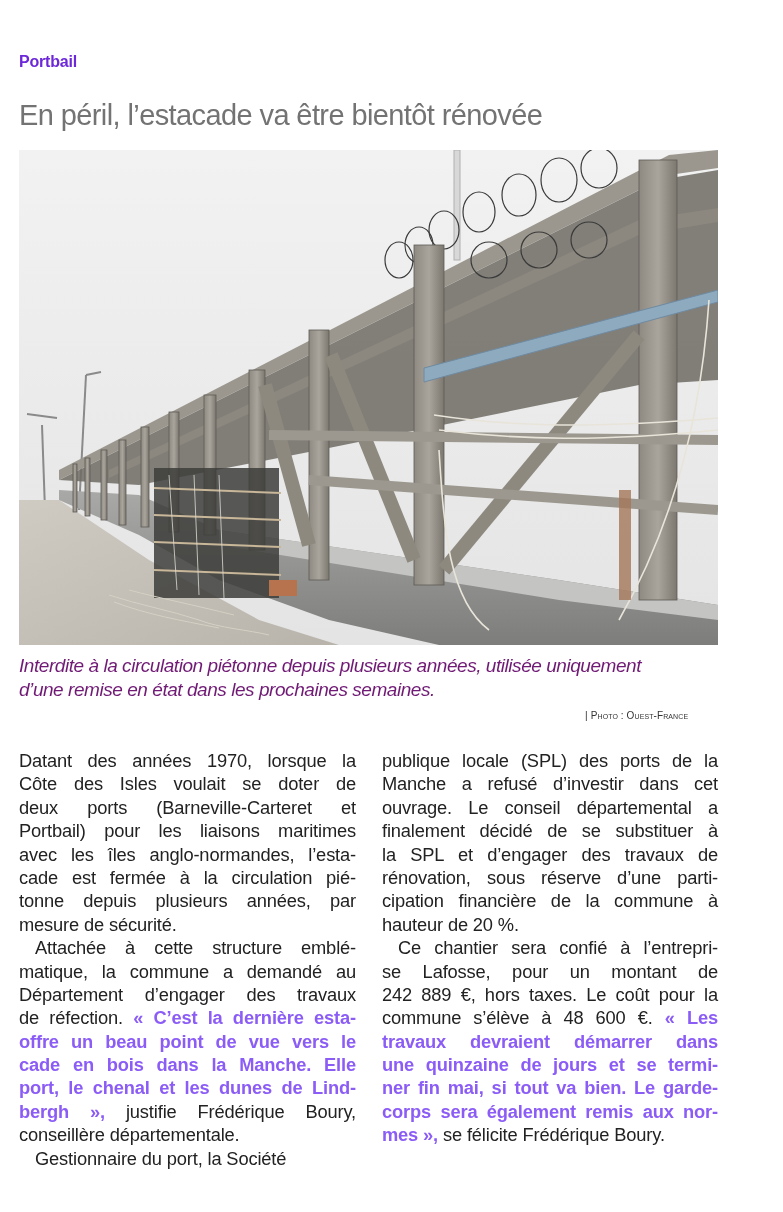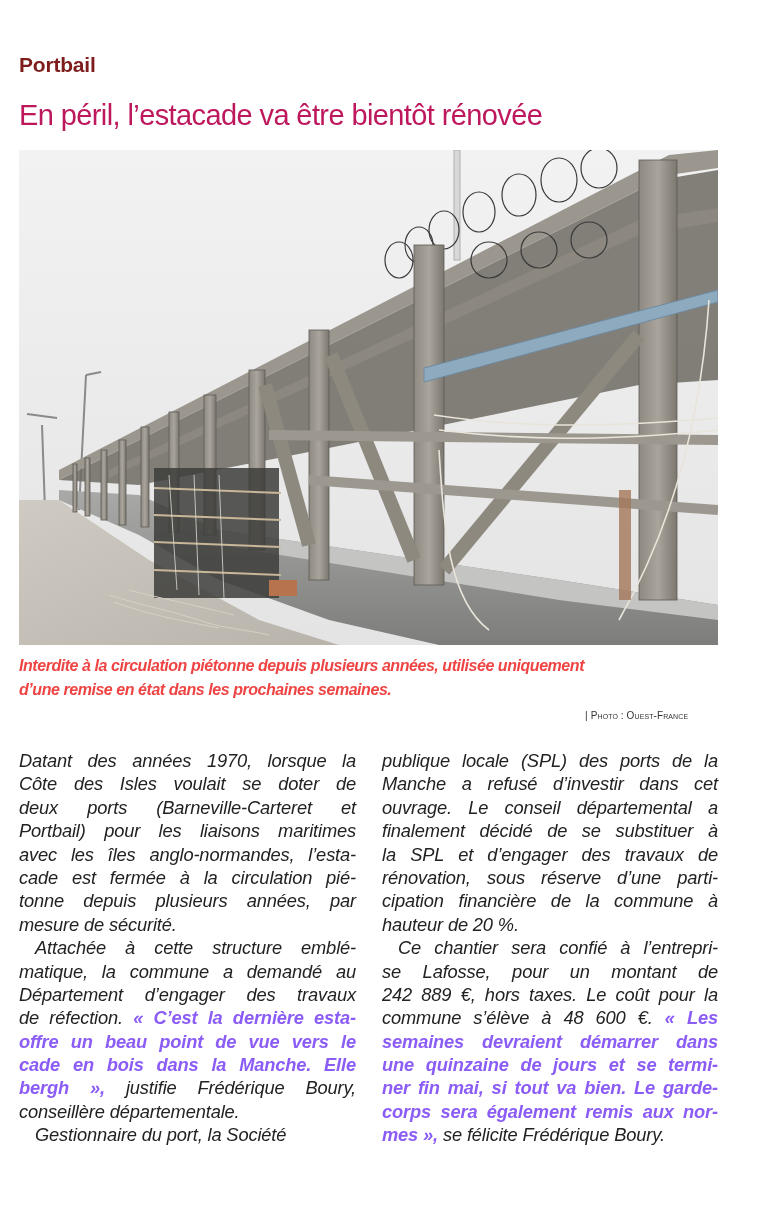--- a/index.html
+++ b/index.html
@@ -1,29 +1,29 @@
 <!DOCTYPE html>
 <html><head>
 <meta charset="utf-8">
 <style>
   html, body { margin: 0; padding: 0; background: #ffffff; }
   body { width: 783px; height: 1212px; position: relative; overflow: hidden;
          font-family: "Liberation Sans", sans-serif; color: #1a1a1a; }
-  .kicker { position: absolute; left: 19px; top: 53px; font-size: 21px; font-weight: bold; color: #7f1d1d; letter-spacing: -0.2px; }
-  .headline { position: absolute; left: 19px; top: 99px; font-size: 29px; font-weight: normal; color: #be185d; letter-spacing: -0.6px; white-space: nowrap; }
+  .kicker { position: absolute; left: 19px; top: 53px; font-size: 16px; font-weight: bold; color: #6d28d9; letter-spacing: -0.2px; }
+  .headline { position: absolute; left: 19px; top: 99px; font-size: 29px; font-weight: normal; color: #737373; letter-spacing: -0.6px; white-space: nowrap; }
   .photo { position: absolute; left: 19px; top: 150px; width: 699px; height: 495px; overflow: hidden; background: #eeeeee; }
   .photo svg { display: block; width: 100%; height: 100%; }
-  .caption { position: absolute; left: 19px; top: 654px; width: 705px; font-size: 16px; font-style: italic; line-height: 23.5px; color: #ef4444; letter-spacing: -0.45px; font-weight: bold; }
+  .caption { position: absolute; left: 19px; top: 654px; width: 705px; font-size: 19px; font-style: italic; line-height: 23.5px; color: #701a75; letter-spacing: -0.45px; }
   .caption .line { display: block; white-space: nowrap; }
   .credit { position: absolute; left: 585px; top: 710px; font-size: 10px; color: #333; font-variant: small-caps; letter-spacing: 0.1px; white-space: nowrap; }
   .credit .sep { margin-right: 3px; }
   .col { position: absolute; top: 749px; font-size: 18.3px; line-height: 23.4px; color: #222; }
   .col-left { left: 19px; width: 337px; }
   .col-right { left: 382px; width: 336px; }
-  .col .ln { display: block; white-space: nowrap; text-align: justify; text-align-last: justify; height: 23.4px; letter-spacing: -0.15px; font-style: italic; }
+  .col .ln { display: block; white-space: nowrap; text-align: justify; text-align-last: justify; height: 23.4px; letter-spacing: -0.15px; }
   .col .ln.last { text-align-last: left; }
   .col .ln.indent { padding-left: 16px; }
   b { font-weight: bold; color: #8b5cf6; }
 </style>
 </head>
 <body>
 
 <div>
   <div class="kicker">Portbail</div>
   <h1 class="headline" style="margin:0;">En péril, l’estacade va être bientôt rénovée</h1>
@@ -156,36 +156,37 @@
       <span class="ln"><span>avec les îles anglo-normandes, l’esta-</span></span>
       <span class="ln"><span>cade est fermée à la circulation pié-</span></span>
       <span class="ln"><span>tonne depuis plusieurs années, par</span></span>
       <span class="ln last"><span>mesure de sécurité.</span></span>
       <span class="ln indent"><span>Attachée à cette structure emblé-</span></span>
       <span class="ln"><span>matique, la commune a demandé au</span></span>
       <span class="ln"><span>Département d’engager des travaux</span></span>
       <span class="ln"><span>de réfection. </span><b>« C’est la dernière esta-</b></span>
       <span class="ln"><b>offre un beau point de vue vers le</b></span>
       <span class="ln"><b>cade en bois dans la Manche. Elle</b></span>
+      <span class="ln"><b>port, le chenal et les dunes de Lind-</b></span>
       <span class="ln"><b>bergh »,</b><span> justifie Frédérique Boury,</span></span>
       <span class="ln last"><span>conseillère départementale.</span></span>
       <span class="ln last indent"><span>Gestionnaire du port, la Société</span></span>
     </div>
   <div class="col col-right" id="col-right">
       <span class="ln"><span>publique locale (SPL) des ports de la</span></span>
       <span class="ln"><span>Manche a refusé d’investir dans cet</span></span>
       <span class="ln"><span>ouvrage. Le conseil départemental a</span></span>
       <span class="ln"><span>finalement décidé de se substituer à</span></span>
       <span class="ln"><span>la SPL et d’engager des travaux de</span></span>
       <span class="ln"><span>rénovation, sous réserve d’une parti-</span></span>
       <span class="ln"><span>cipation financière de la commune à</span></span>
       <span class="ln last"><span>hauteur de 20 %.</span></span>
       <span class="ln indent"><span>Ce chantier sera confié à l’entrepri-</span></span>
       <span class="ln"><span>se Lafosse, pour un montant de</span></span>
       <span class="ln"><span>242 889 €, hors taxes. Le coût pour la</span></span>
       <span class="ln"><span>commune s’élève à 48 600 €. </span><b>« Les</b></span>
-      <span class="ln"><b>semaines devraient démarrer dans</b></span>
+      <span class="ln"><b>travaux devraient démarrer dans</b></span>
       <span class="ln"><b>une quinzaine de jours et se termi-</b></span>
       <span class="ln"><b>ner fin mai, si tout va bien. Le garde-</b></span>
       <span class="ln"><b>corps sera également remis aux nor-</b></span>
       <span class="ln last"><b>mes »,</b><span> se félicite Frédérique Boury.</span></span>
     </div>
 </div>
 
 </body></html>

